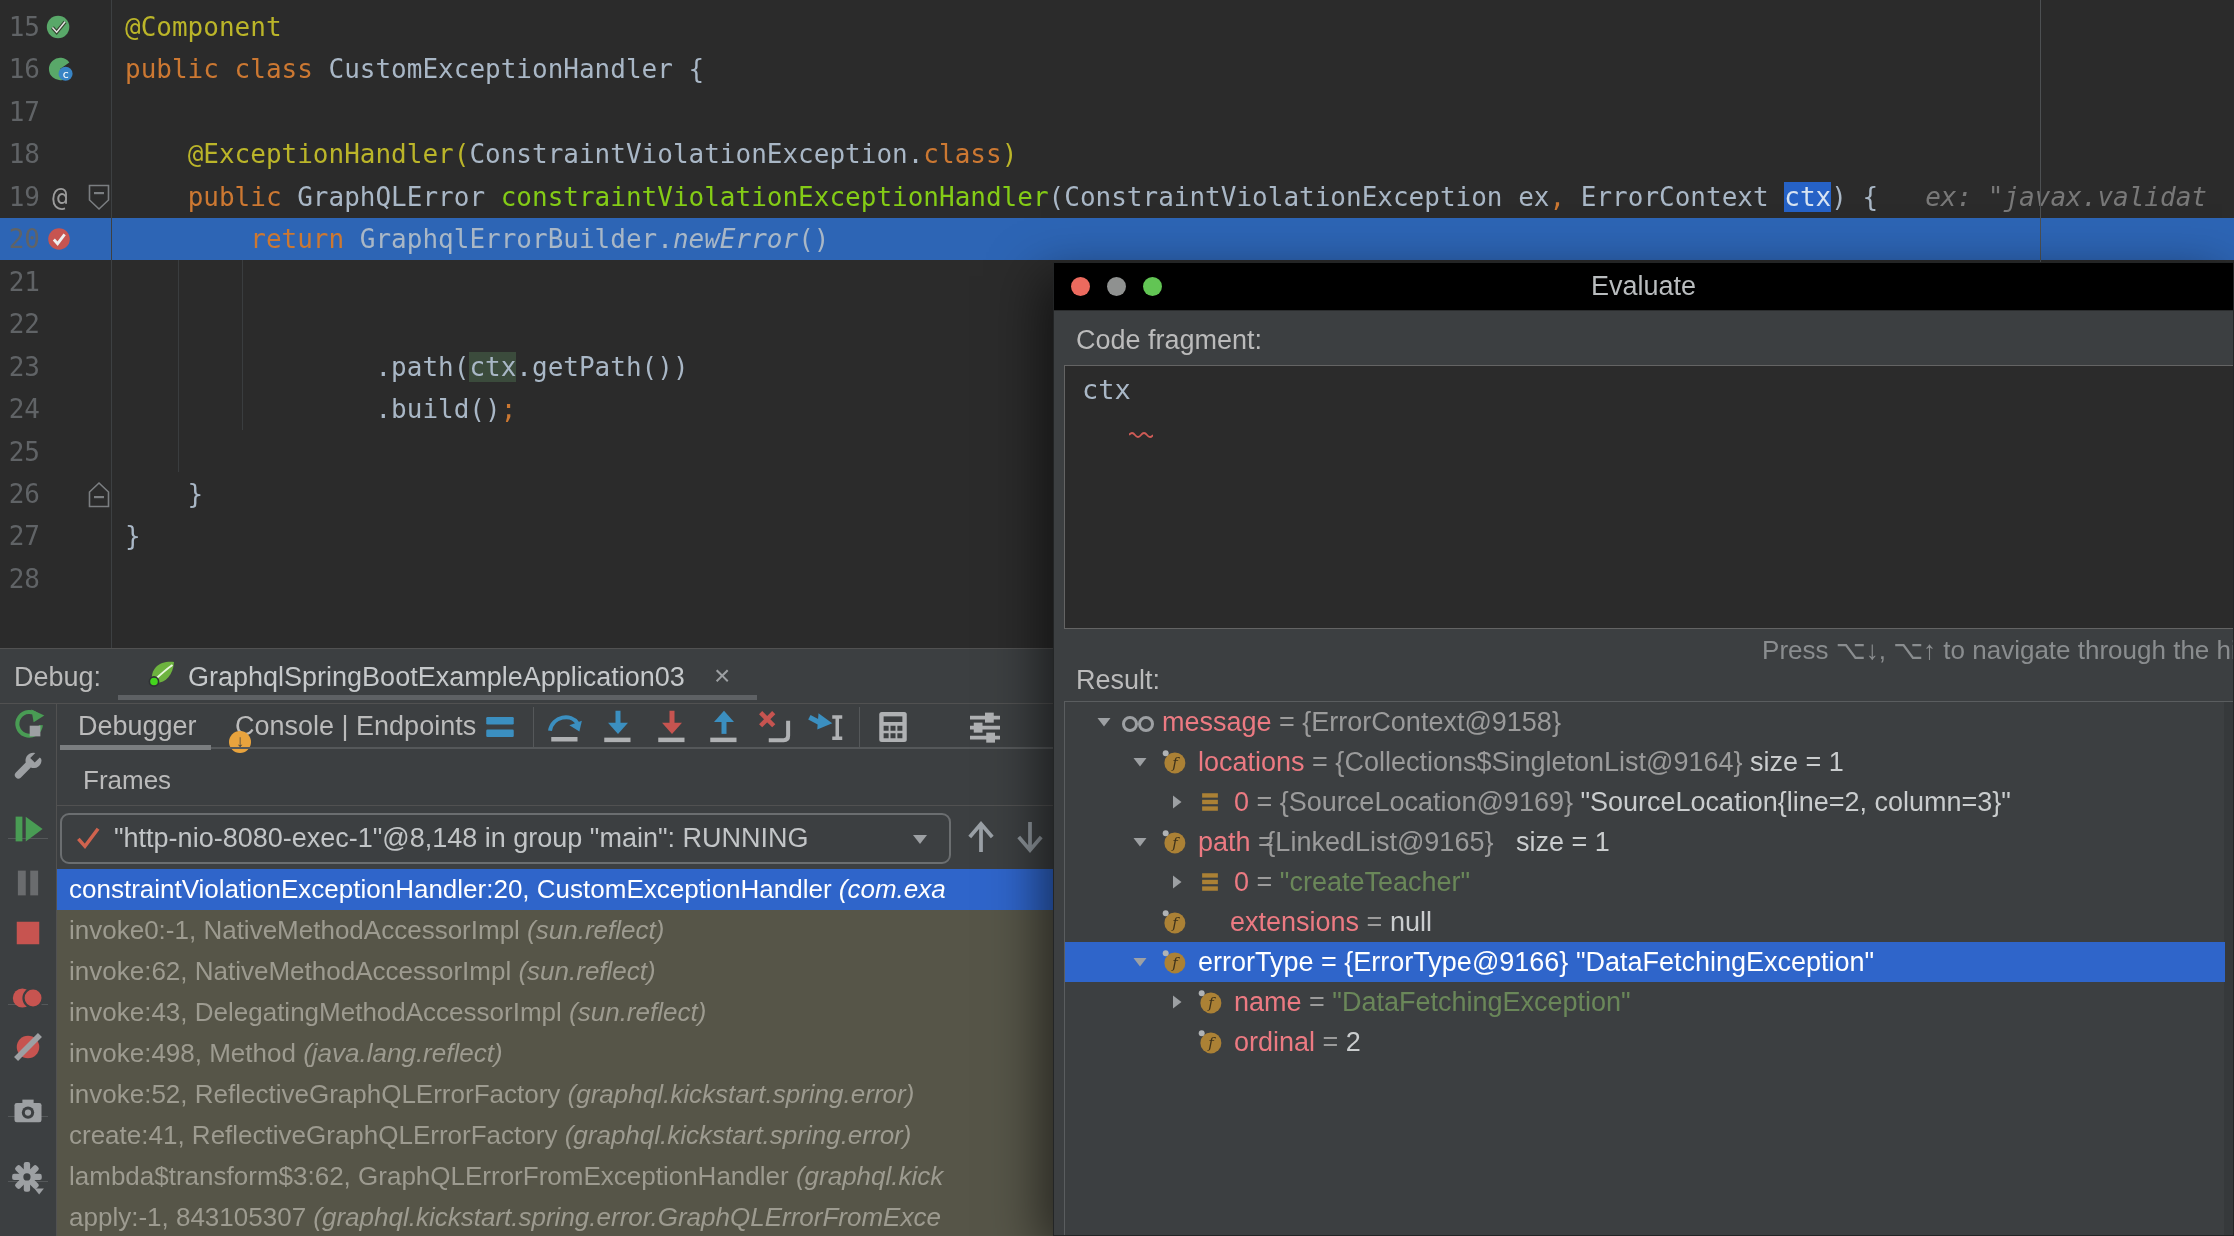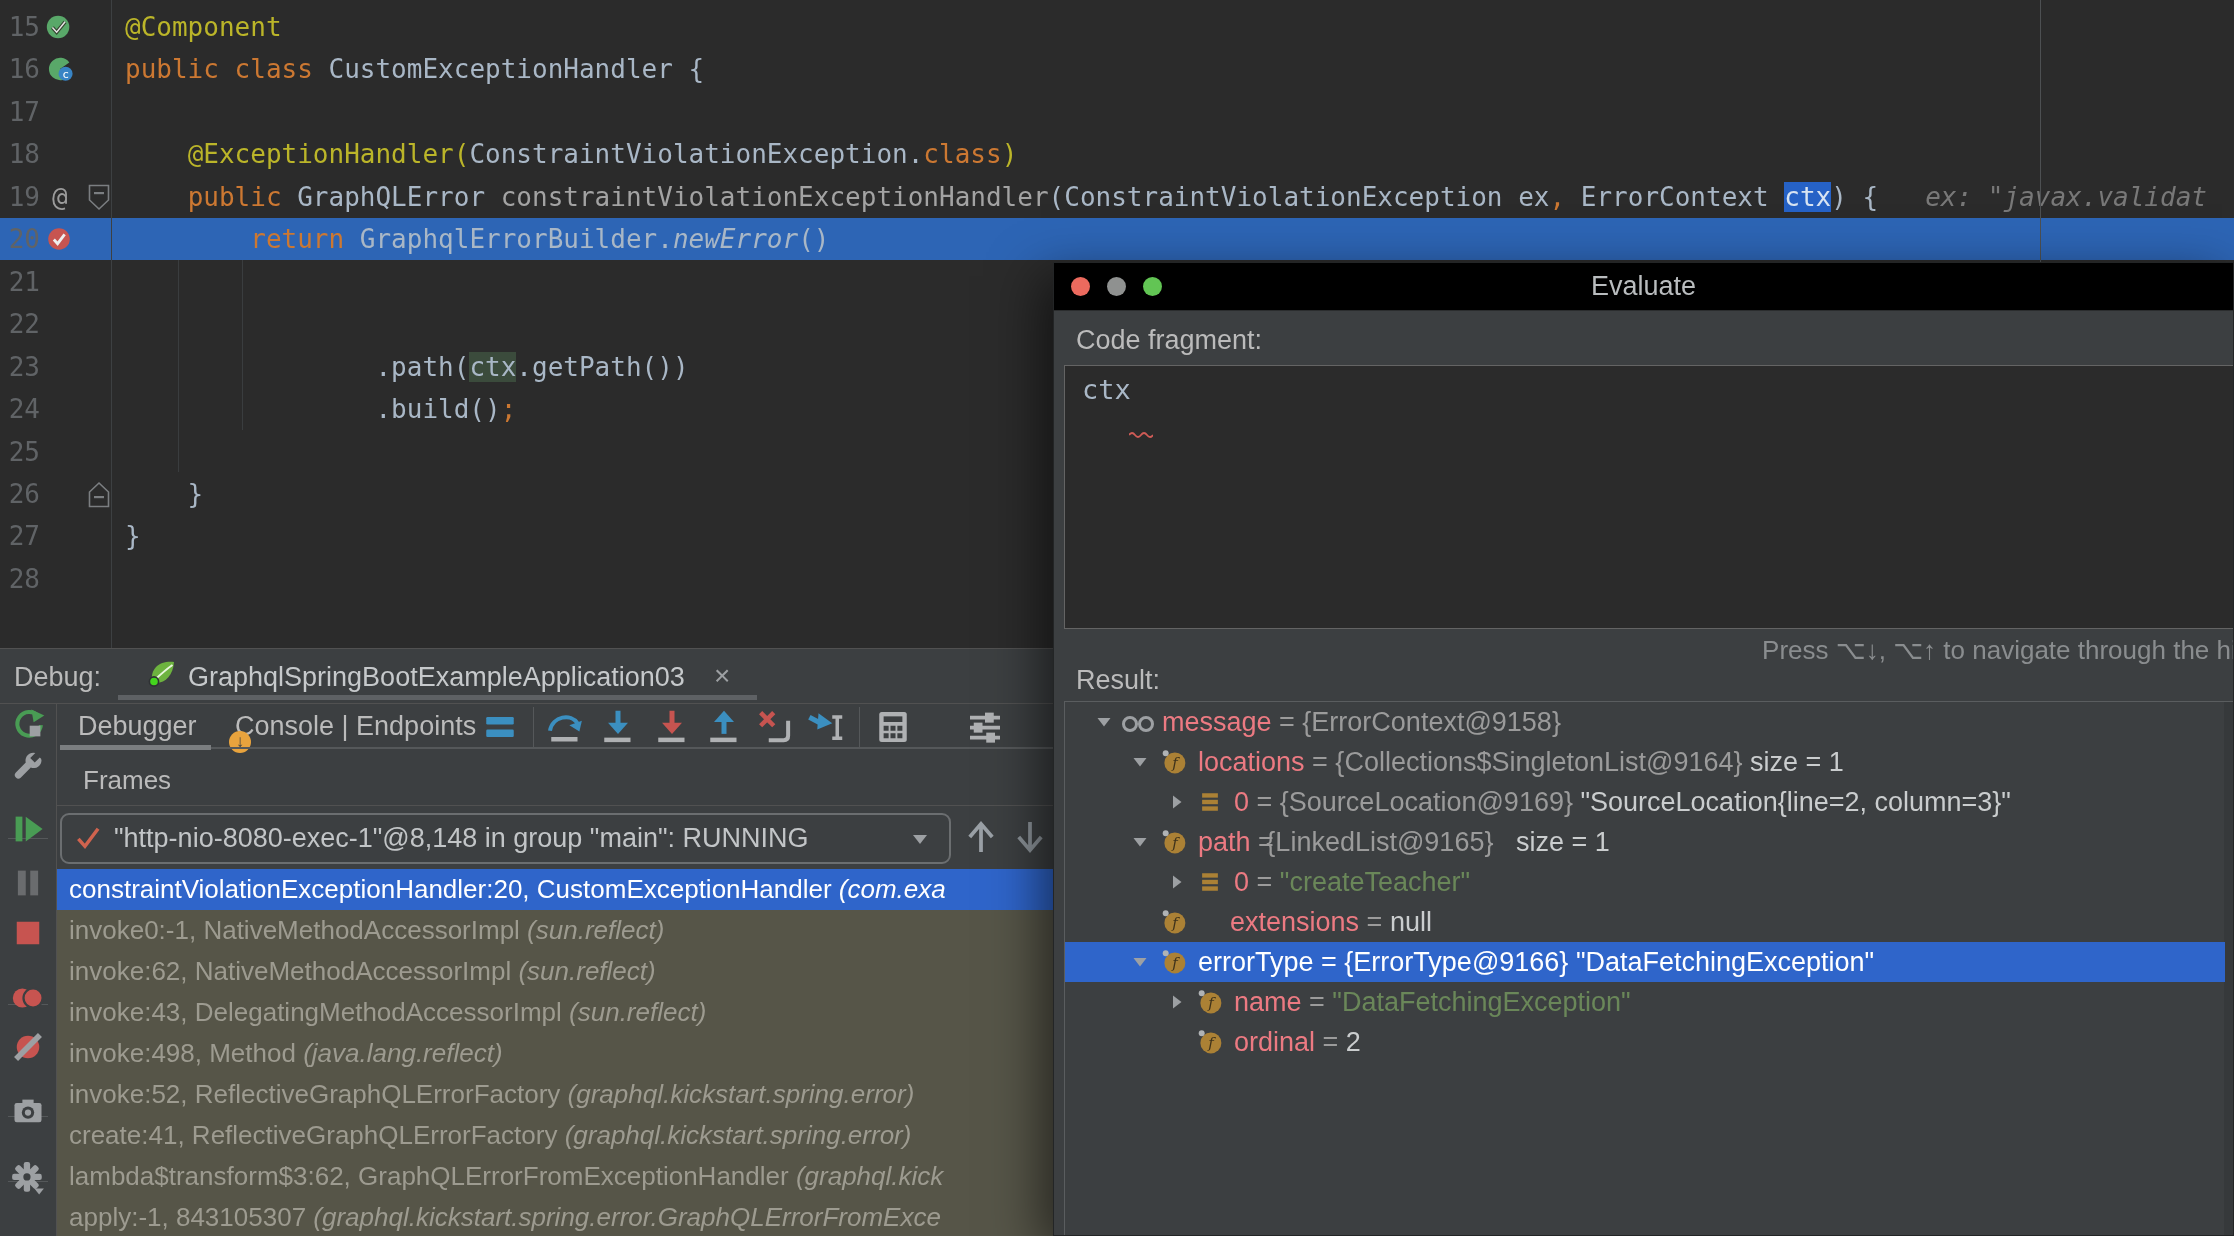--- a/index.html
+++ b/index.html
@@ -8,21 +8,21 @@
   
   #editor{position:absolute;left:0;top:0;width:2234px;height:648px;}
   .gutter-divider{position:absolute;left:111px;top:0;width:1px;height:648px;background:#3d4042;}
   .margin-guide{position:absolute;left:2040px;top:0;width:1px;height:262px;background:#4d5052;}
   .indent-guide{position:absolute;width:1px;background:#3a3d3f;}
   .cl{position:absolute;left:0;width:2234px;height:42px;white-space:pre;
       font-family:"DejaVu Sans Mono",monospace;font-size:26px;line-height:42px;}
   .cl.exec{background:#2d65b5;}
   .cl .num{position:absolute;left:0;width:40px;text-align:right;color:#606366;}
   .cl .code{position:absolute;left:125px;top:0;}
-  .sg-a{color:#bbb529}.sg-k{color:#cc7832}.sg-d{color:#a9b7c6}.sg-m{color:#a3a3a3}
+  .sg-a{color:#bbb529}.sg-k{color:#cc7832}.sg-d{color:#a9b7c6}.sg-m{color:#84cc16}
   .sg-s{color:#a9b7c6;font-style:italic}.sg-h{color:#787878;font-style:italic}
   .sg-x{color:#d8e4f2;background:#2662c6}.sg-o{color:#a9b7c6;background:#3b4b3c}
   .gicon{position:absolute;left:44px;top:6px;width:30px;height:30px;}
   .gat{position:absolute;left:52px;top:0;color:#9b9b9b;font-family:"DejaVu Sans Mono",monospace;font-size:26px;}
   .gfold{position:absolute;left:88px;top:8px;width:22px;height:27px;}
   .ic svg{width:100%;height:100%;display:block;}
   
   #debug{position:absolute;left:0;top:648px;width:1053px;height:588px;background:#3c3f41;
          border-top:1px solid #515151;overflow:hidden;font-size:27px;color:#bbbbbb;}
   .dbg-label{position:absolute;left:14px;top:13px;}

